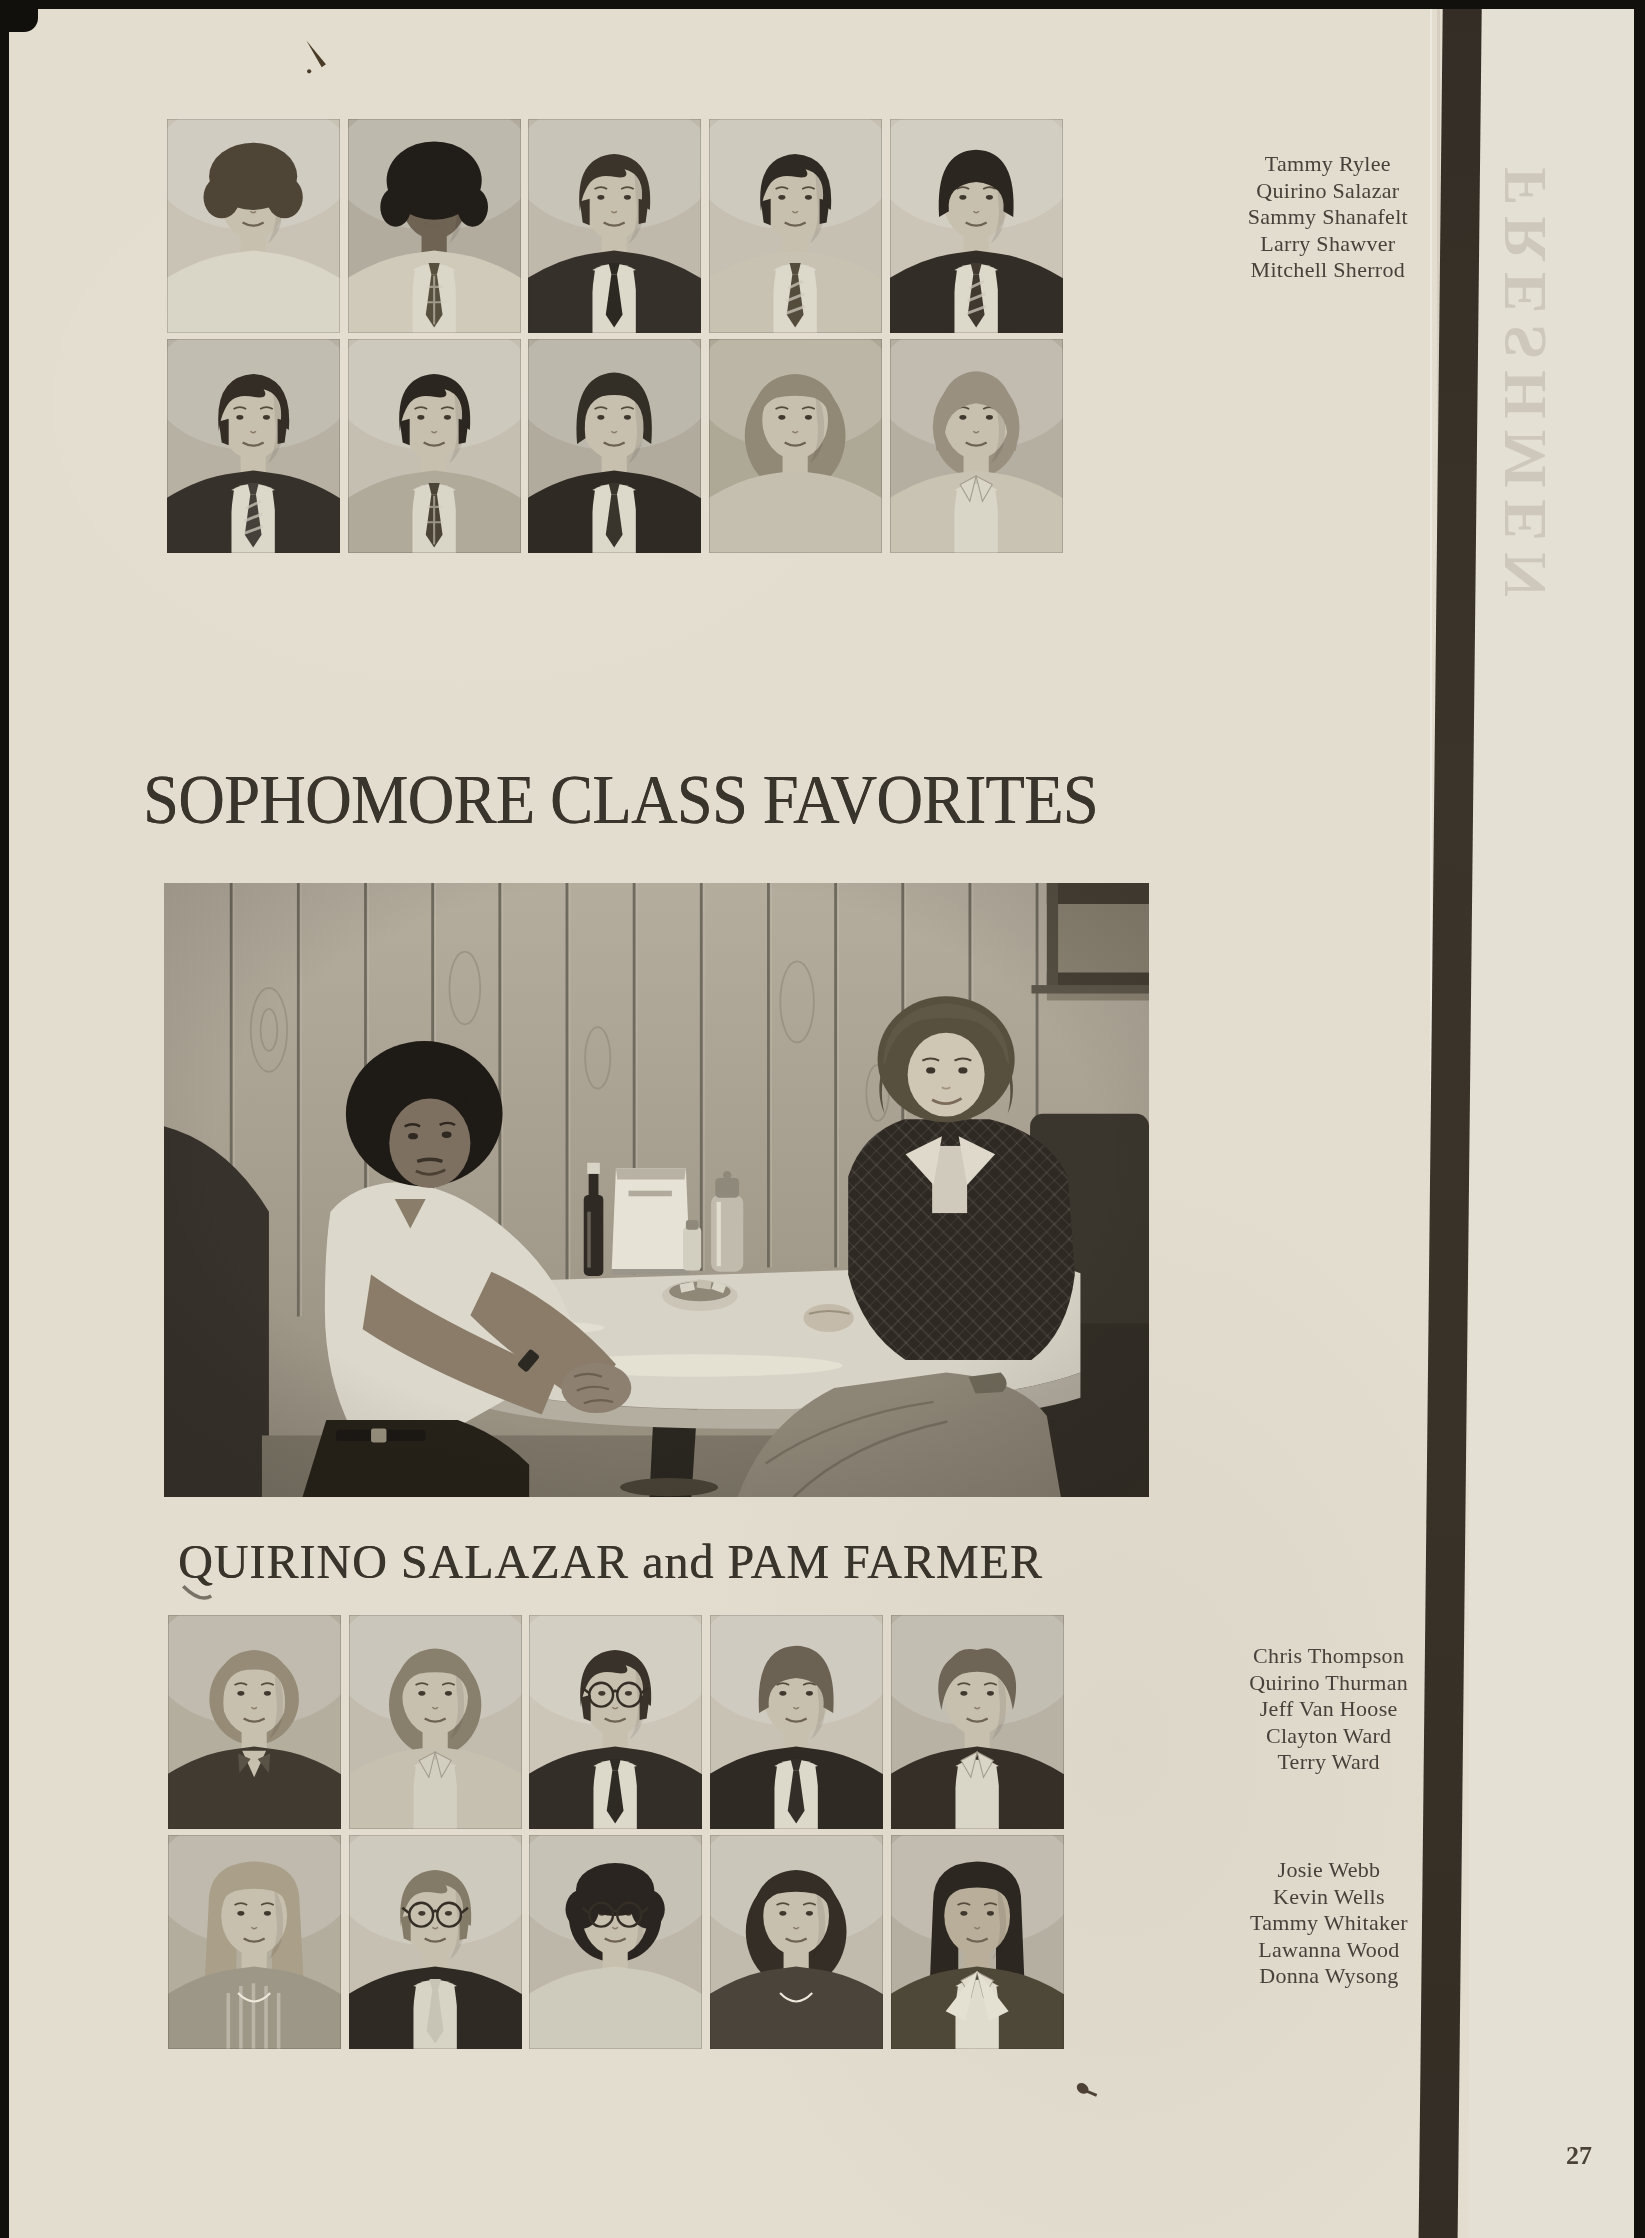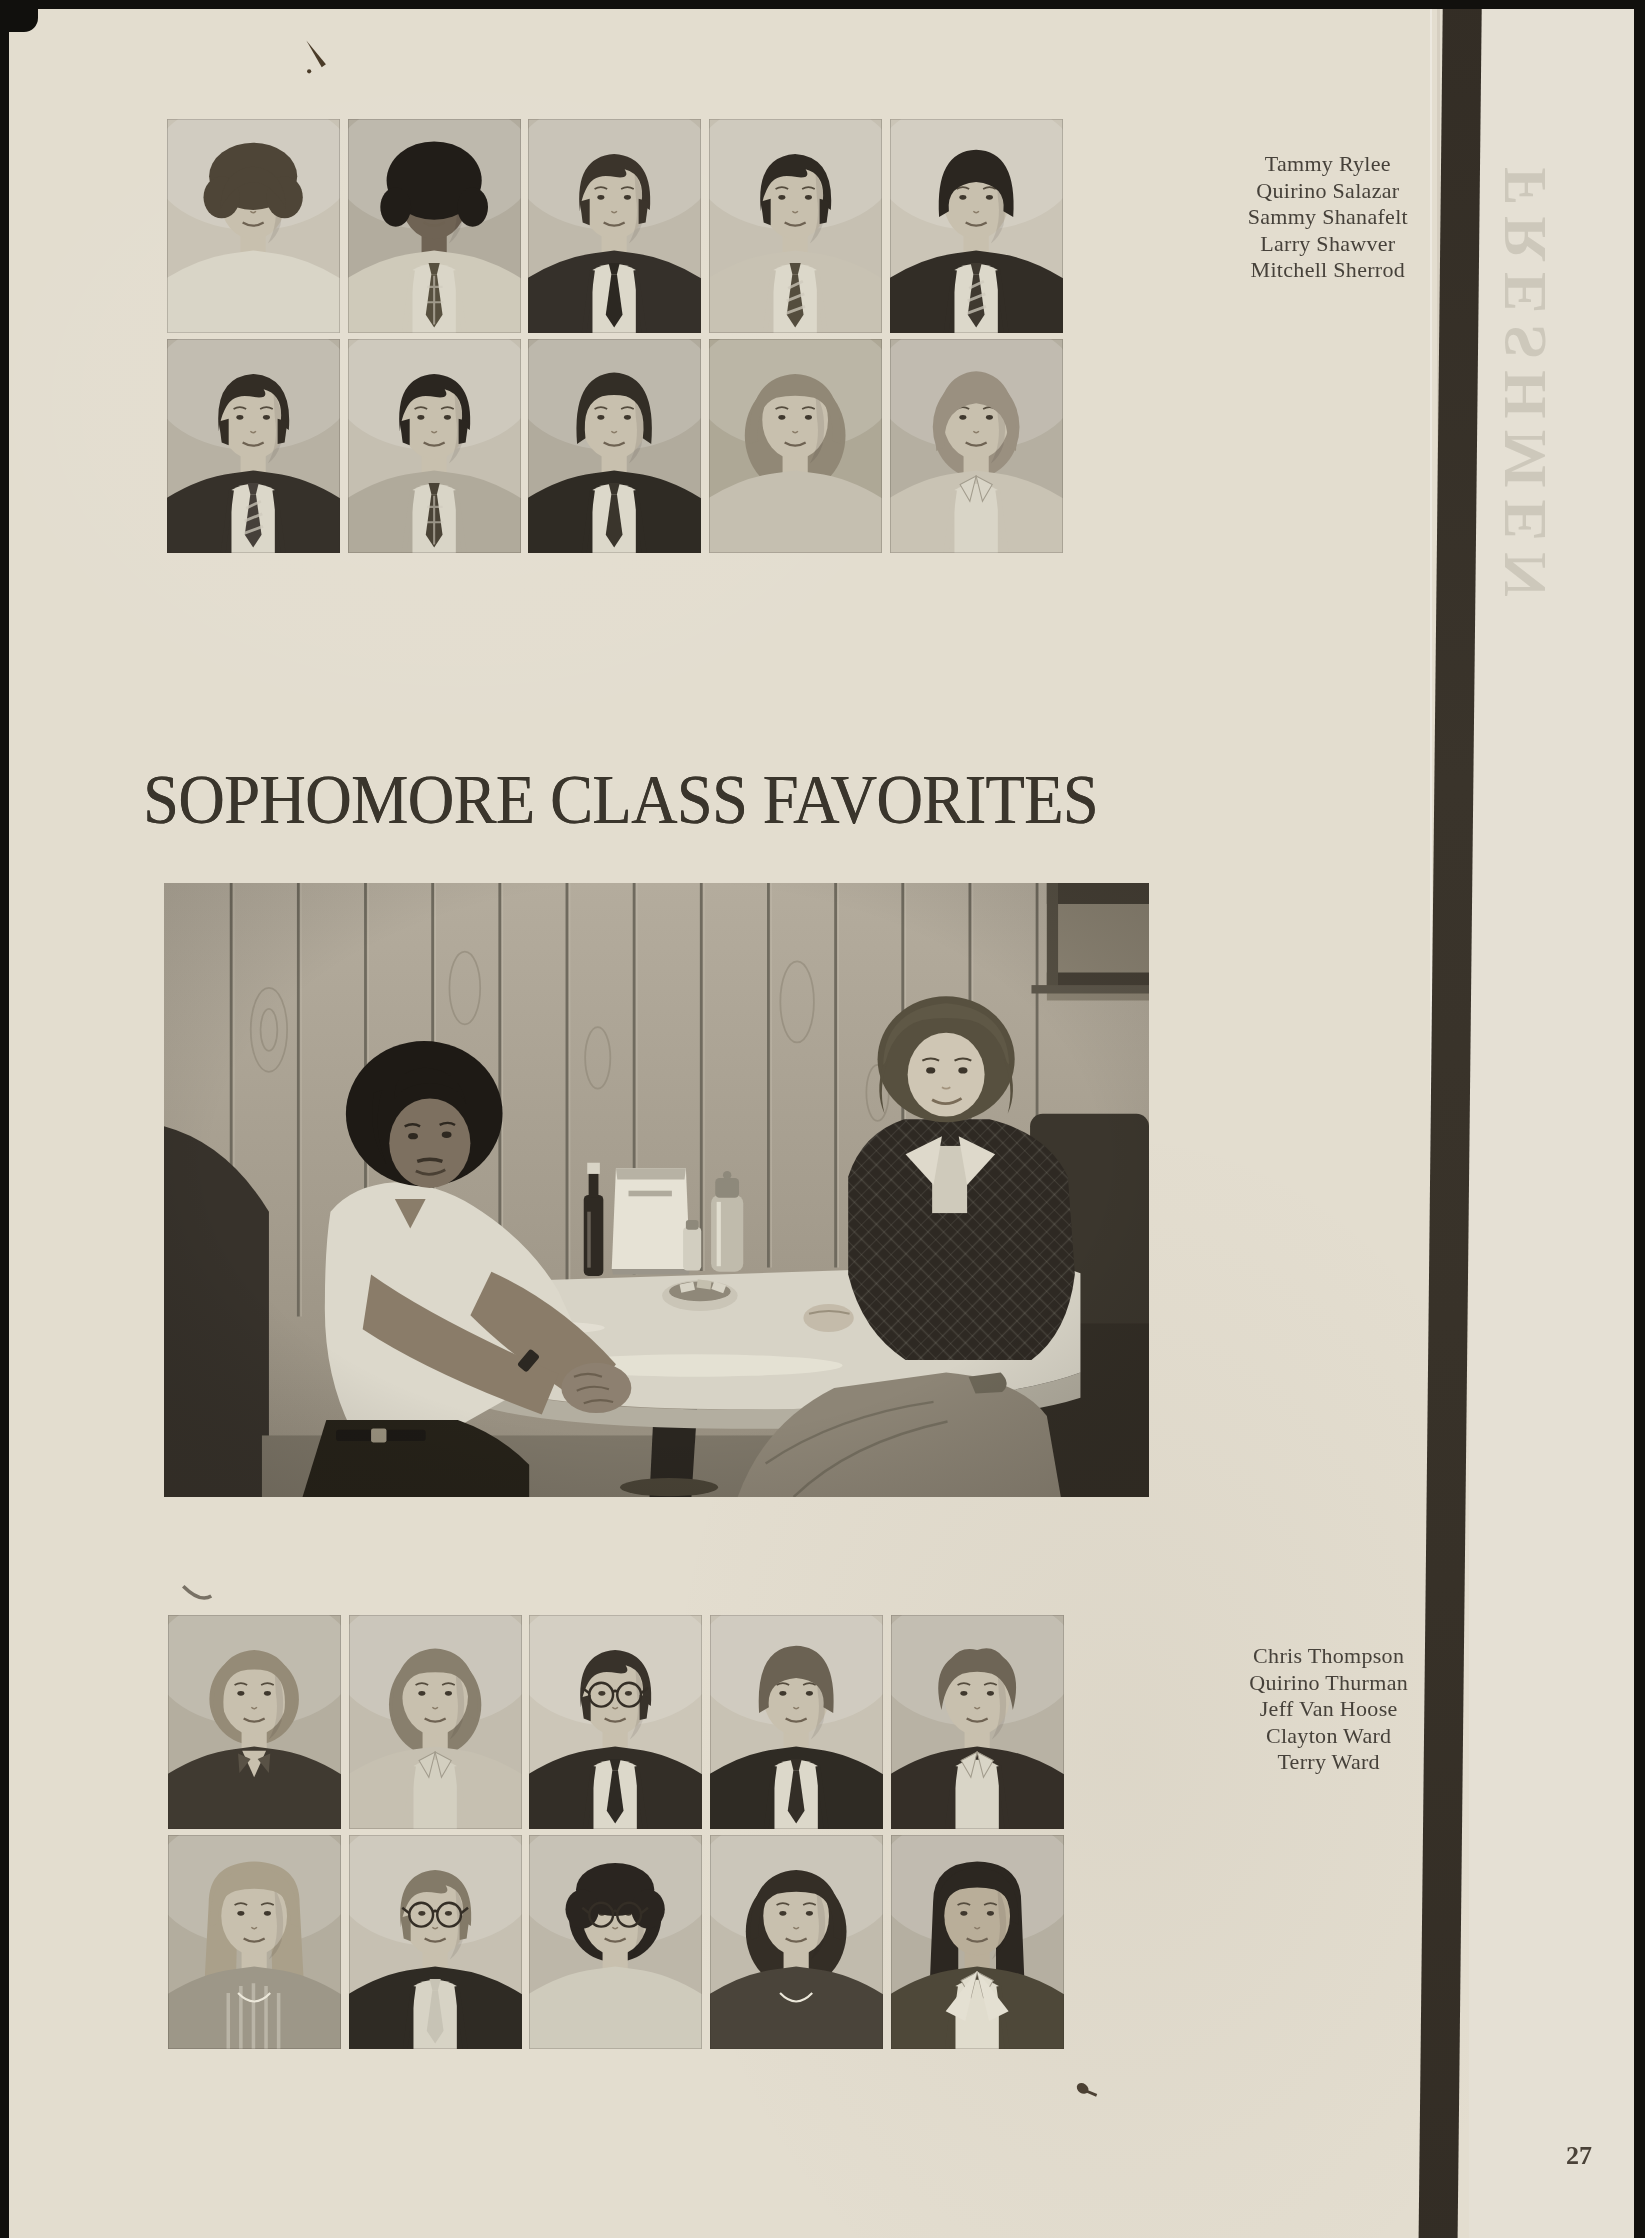--- a/index.html
+++ b/index.html
@@ -494,20 +494,21 @@
       <ellipse cx="1096" cy="268" rx="6.5" ry="4.5" fill="#3c352b"></ellipse>
       <ellipse cx="1142" cy="268" rx="6.5" ry="4.5" fill="#3c352b"></ellipse>
       <path d="M1084,254 Q1096,248 1108,254 M1130,254 Q1142,248 1154,254" stroke="#4a4234" stroke-width="3" fill="none"></path>
       <path d="M1112,292 Q1118,296 1124,292" stroke="#a2937d" stroke-width="2.5" fill="none"></path>
       <path d="M1098,310 Q1118,322 1140,308" stroke="#7a6c58" stroke-width="4" fill="none"></path>
     </g>
 
     <rect x="0" y="0" width="1408" height="878" fill="url(#vign)"></rect>
   </svg>
 
+  <div class="caption">QUIRINO SALAZAR and PAM FARMER</div>
 
   <div class="grid" id="grid-bottom">
       <div class="cell">
         <svg width="173" height="214" viewBox="0 0 247 306" xmlns="http://www.w3.org/2000/svg">
           <rect width="247" height="306" fill="#b4ae9f"></rect>
           <ellipse cx="123" cy="64" rx="145" ry="95" fill="#ffffff" opacity="0.16"></ellipse>
           <ellipse cx="123" cy="120" rx="64" ry="66" fill="#958b77"></ellipse>
           <rect x="105" y="160" width="36" height="34" fill="#c8c0ae"></rect>
           <path d="M-8,306 L-8,232 Q44,198 94,192 L123,188 L152,192 Q202,198 254,232 L254,306 Z" fill="#403a31"></path>
           <path d="M106,194 L140,194 L123,232 Z" fill="#c8c0ae"></path>
@@ -779,20 +780,27 @@
       </div>
     </div>
 
   <div class="namecol" id="names3">
       <div>Chris Thompson</div>
       <div>Quirino Thurman</div>
       <div>Jeff Van Hoose</div>
       <div>Clayton Ward</div>
       <div>Terry Ward</div>
     </div>
+  <div class="namecol" id="names4">
+      <div>Josie Webb</div>
+      <div>Kevin Wells</div>
+      <div>Tammy Whitaker</div>
+      <div>Lawanna Wood</div>
+      <div>Donna Wysong</div>
+    </div>
 
   <div class="pagenum">27</div>
 
   <svg class="marks" viewBox="0 0 2352 3200">
     <path d="M438,58 L466,92 L460,96 Z" fill="#4a3b28"></path>
     <circle cx="442" cy="102" r="3" fill="#4a3b28"></circle>
     <path d="M262,2268 Q286,2292 302,2282" stroke="#4a4338" stroke-width="5" fill="none" opacity="0.7"></path>
     <ellipse cx="1548" cy="2986" rx="9" ry="7" fill="#4c4134" transform="rotate(35 1548 2986)"></ellipse>
     <path d="M1554,2990 L1568,2996" stroke="#4c4134" stroke-width="4"></path>
   </svg>

